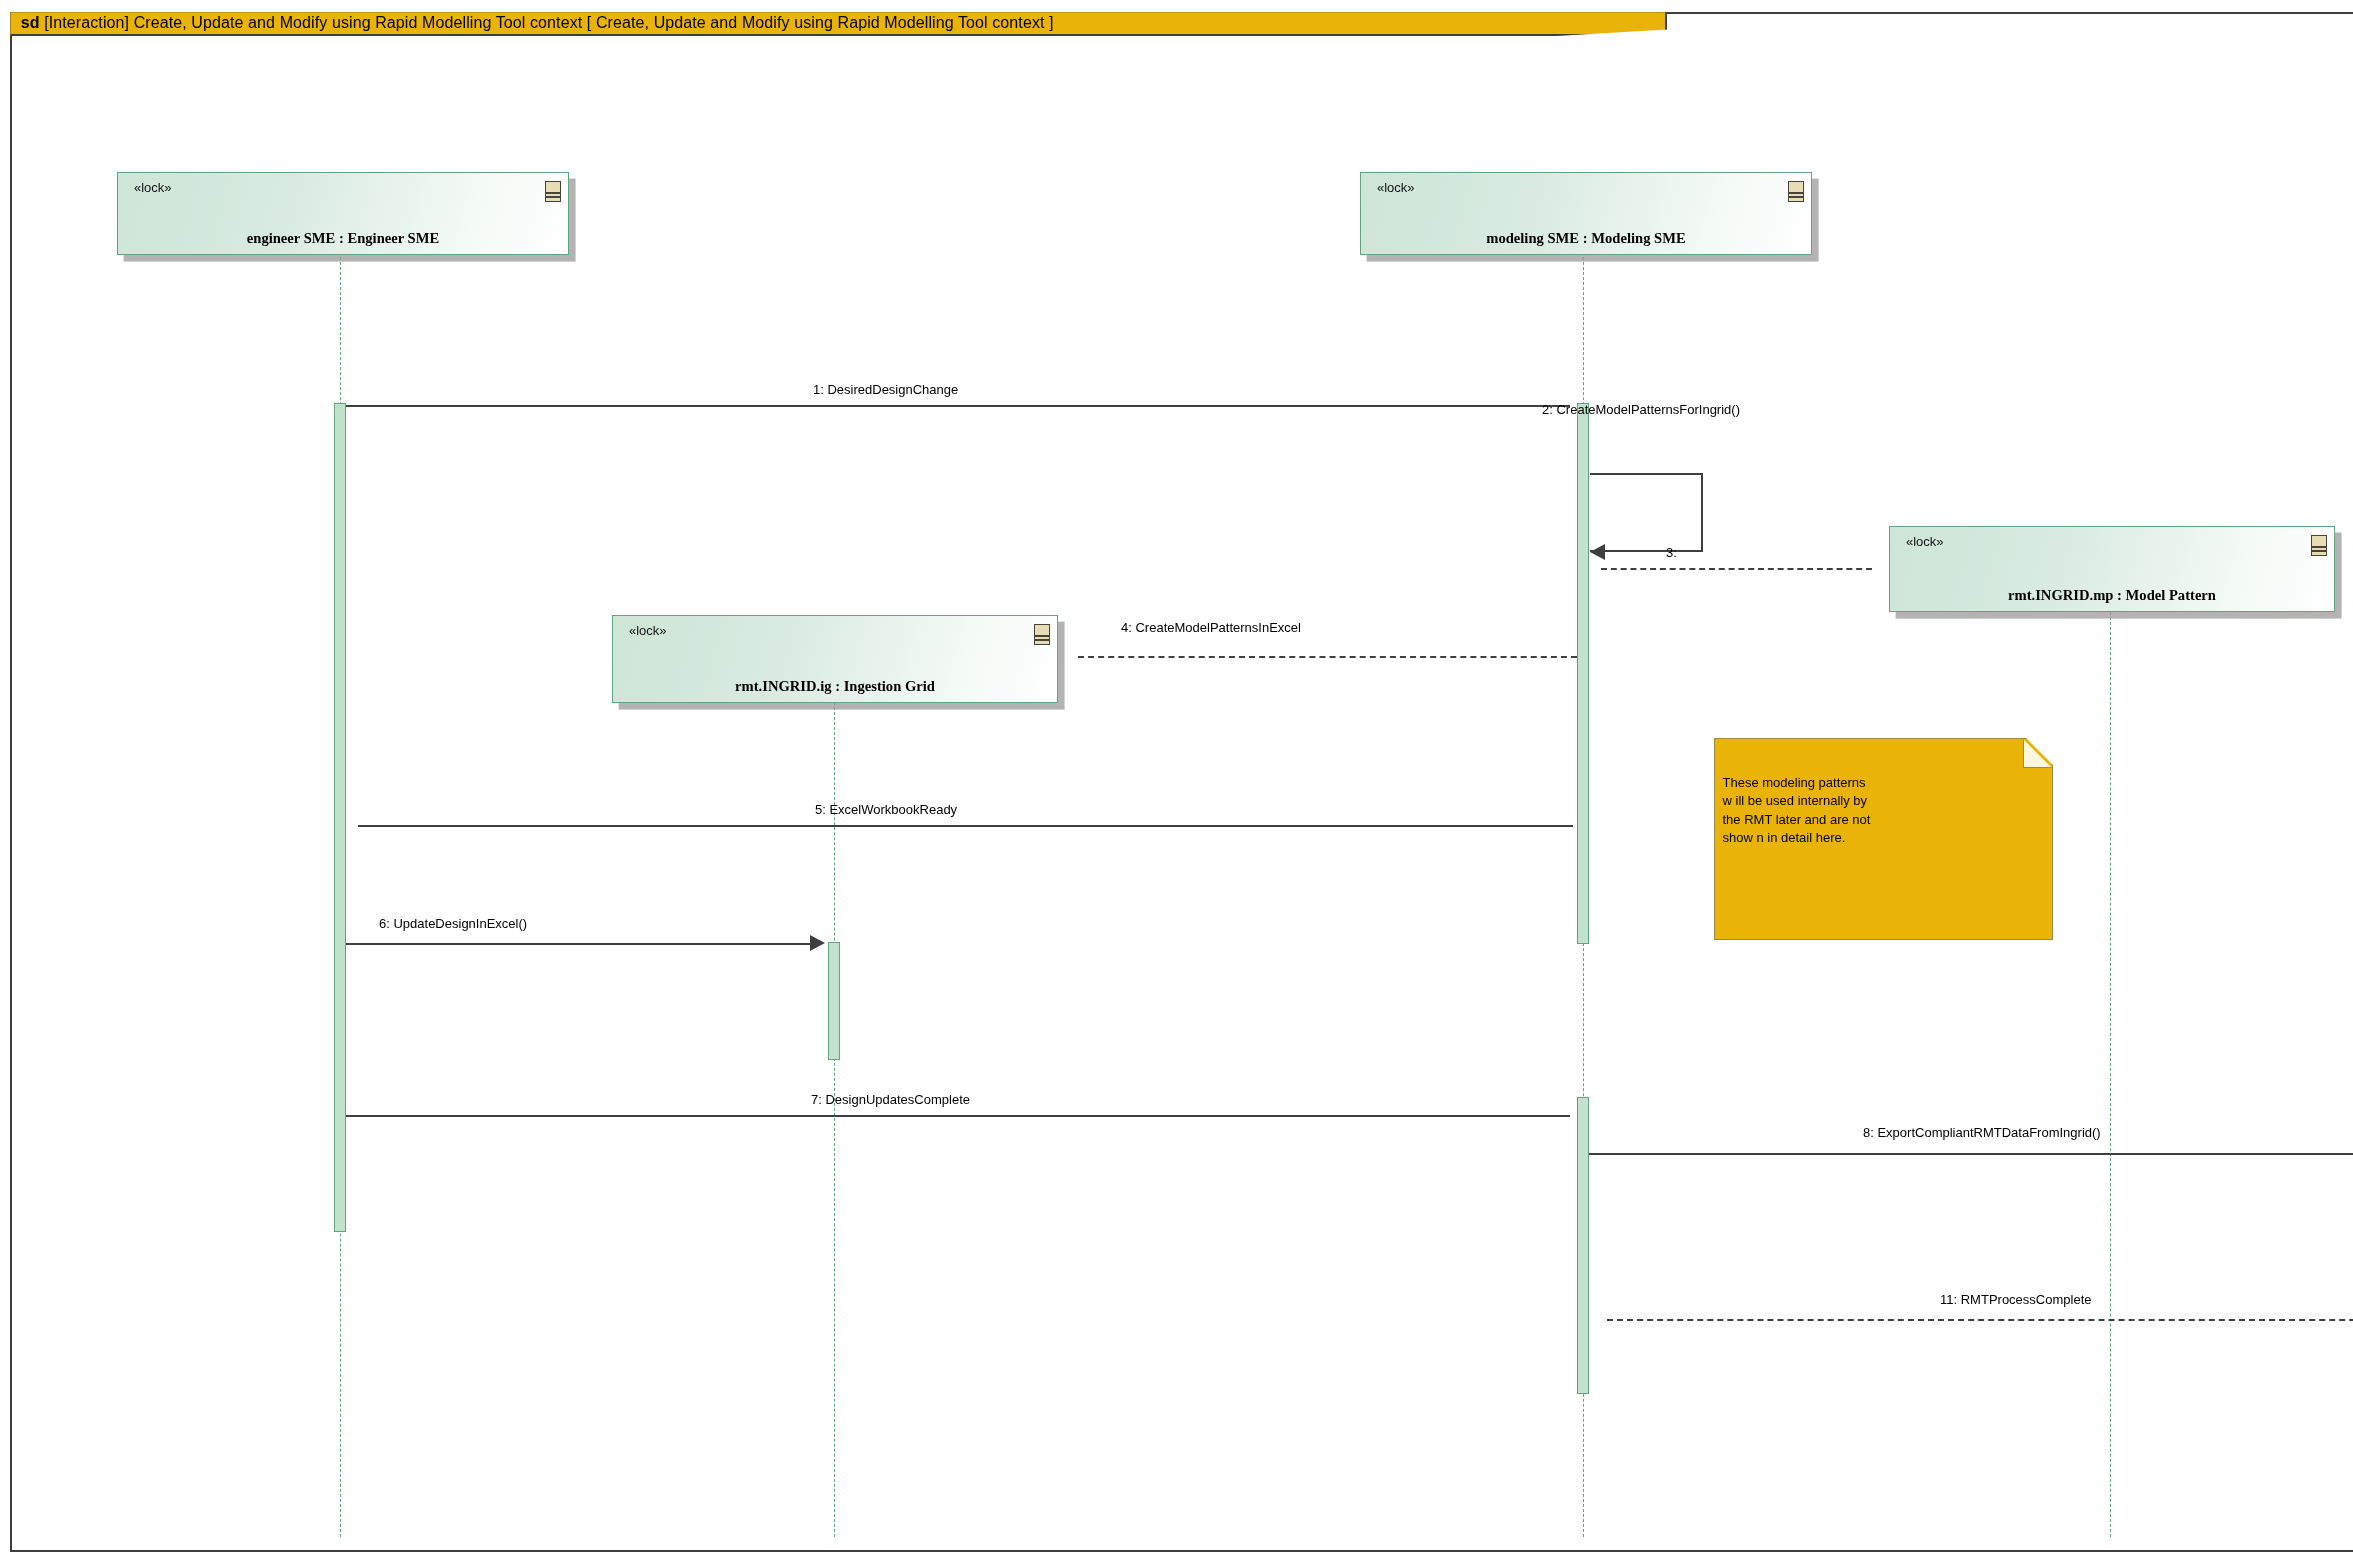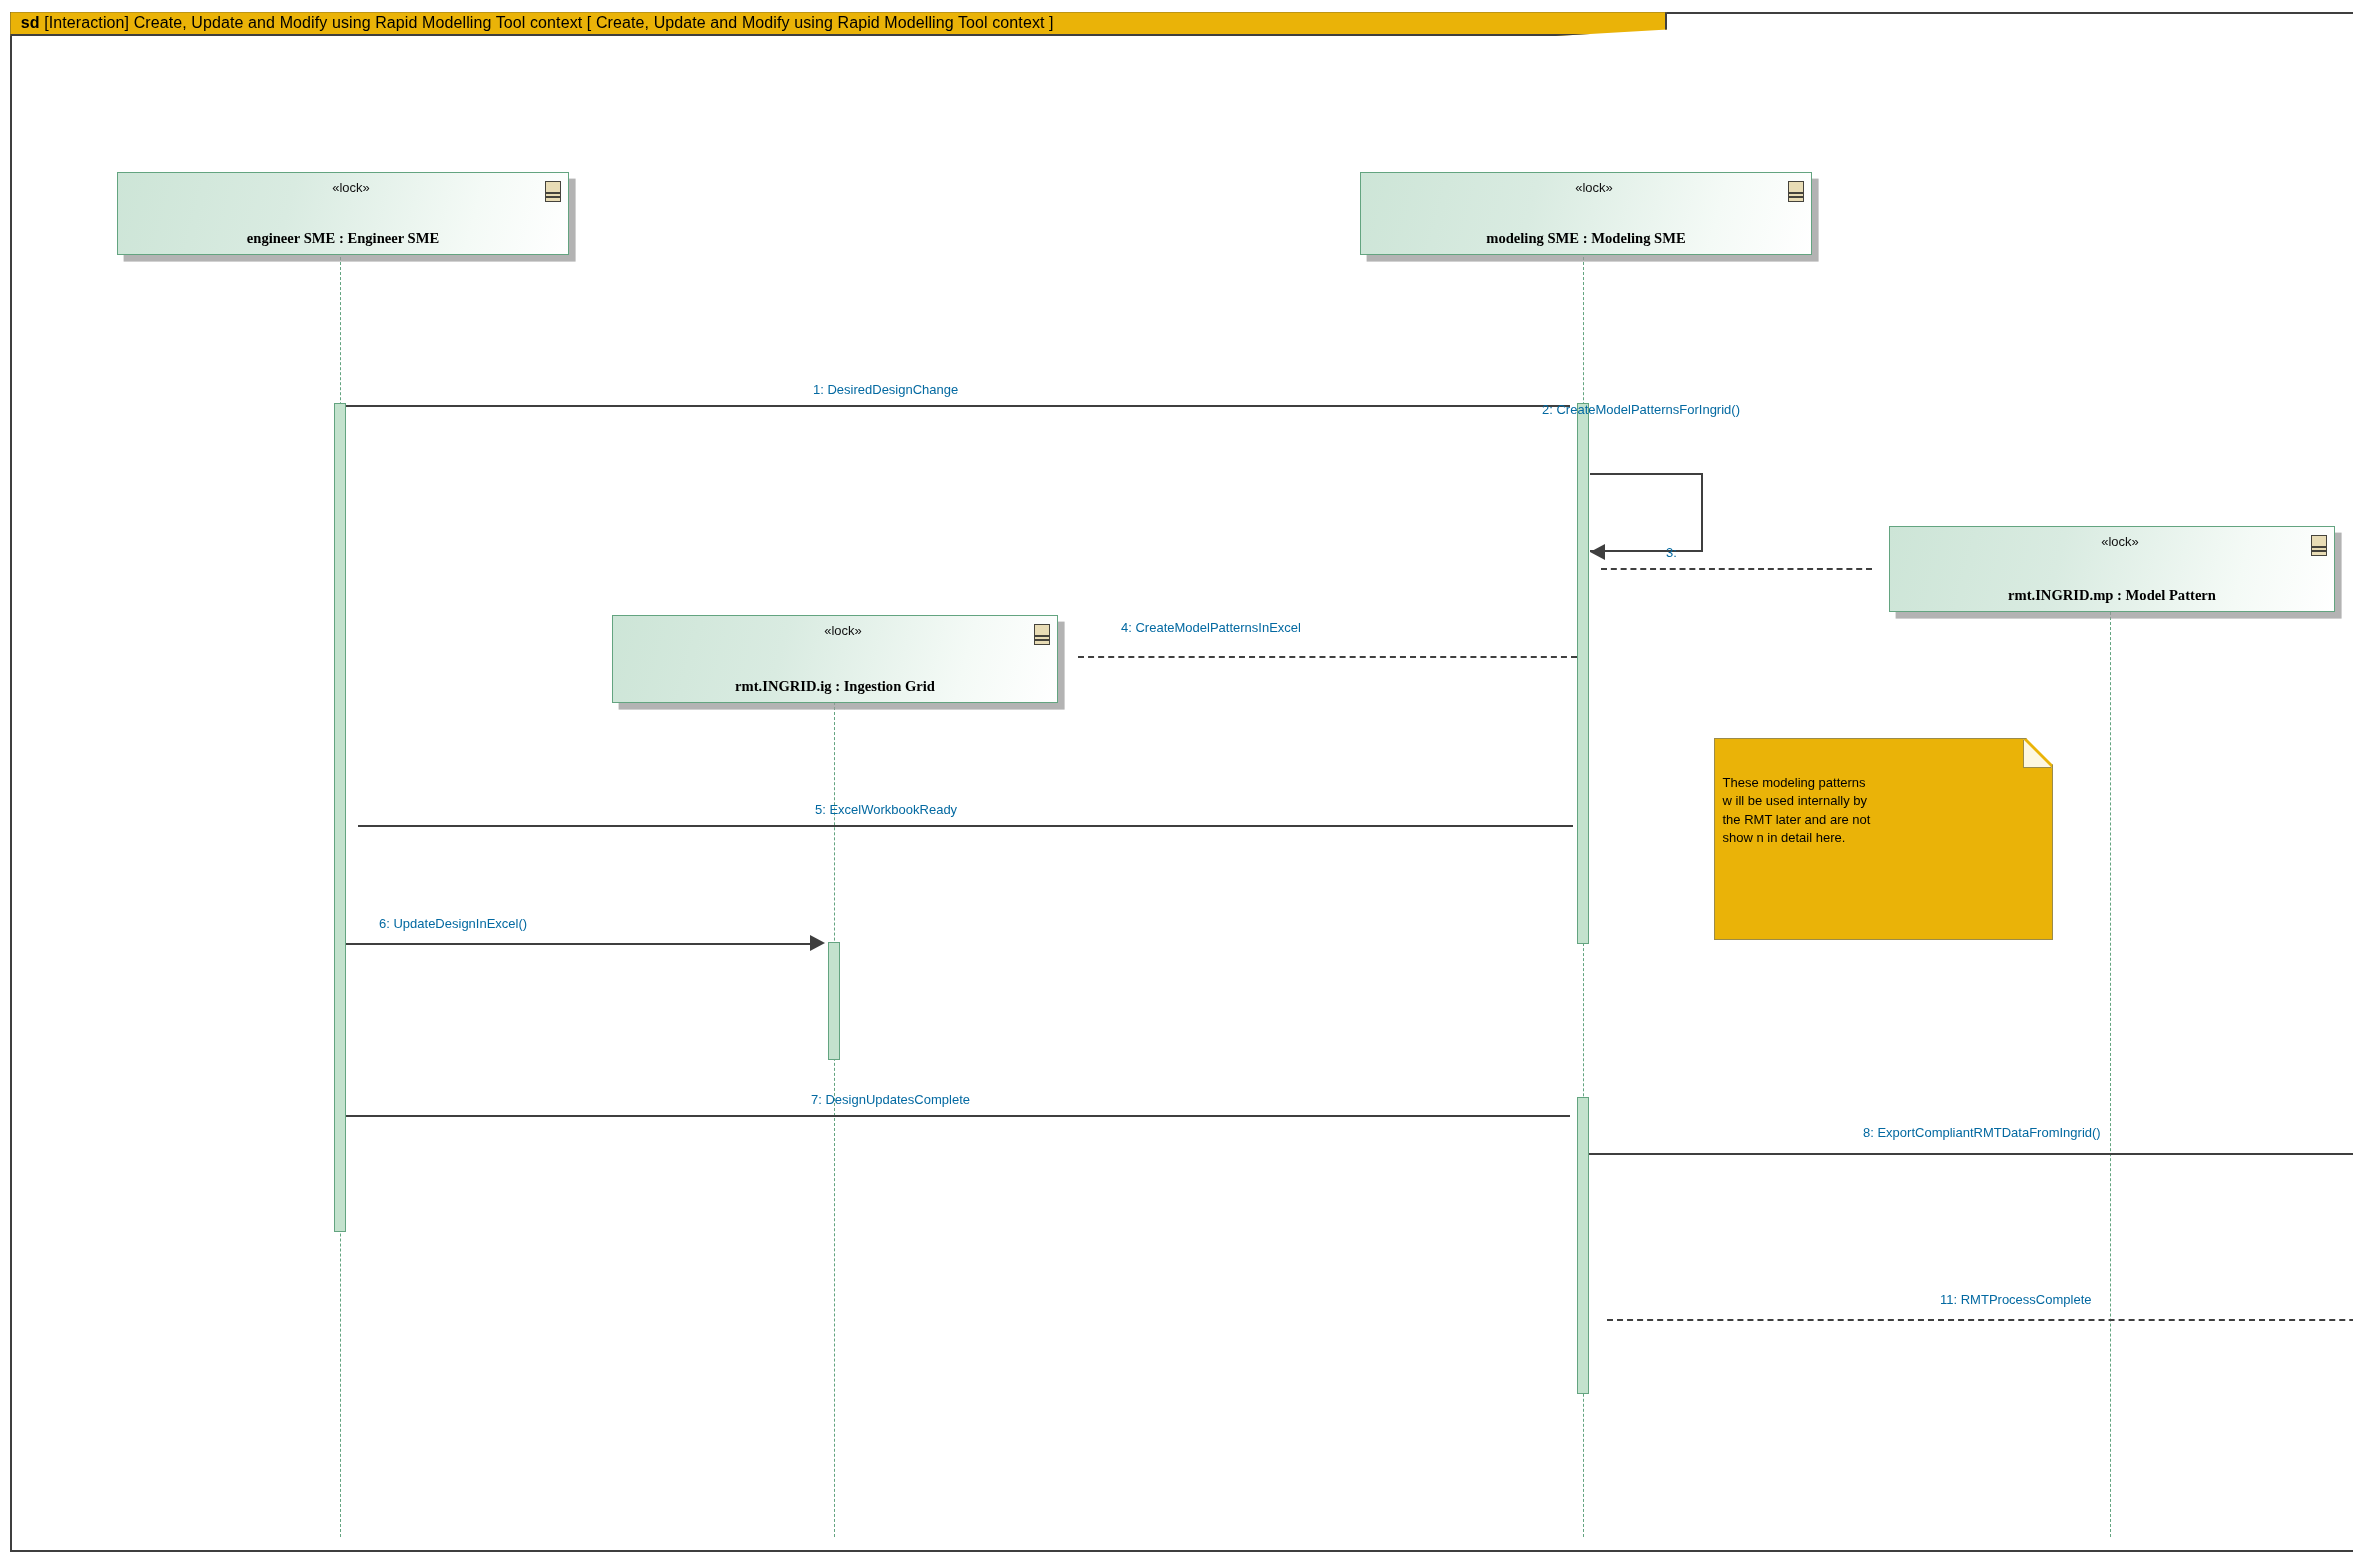--- a/index.html
+++ b/index.html
@@ -61,21 +61,21 @@
     box-sizing: border-box;
     border: 1.9px solid #63a480;
     background: linear-gradient(105deg, #cde5d7 0%, #d9ebe1 38%, #f4faf6 78%, #ffffff 100%);
     box-shadow: 6.6px 6.6px 0 0 rgba(150,150,150,0.72);
   }
   .lifeline-box .stereo {
     position: absolute;
     left: 16px;
     right: 0;
     top: 6.6px;
-    text-align: center;
+    text-align: left;
     font-size: 13px;
     color: #111;
     pointer-events: none;
   }
   .lifeline-box .lname {
     position: absolute;
     left: 0;
     right: 0;
     bottom: 6.6px;
     text-align: center;
@@ -123,21 +123,21 @@
     position: absolute;
     height: 0;
     border-top: 2.8px solid #3f3f3f;
   }
   .msg-line.dashed {
     border-top: 2.8px dashed #3f3f3f;
   }
   .msg-label {
     position: absolute;
     font-size: 13px;
-    color: #0369a1;
+    color: #000000;
     white-space: nowrap;
   }
   
   .arrow-solid {
     position: absolute;
     width: 0;
     height: 0;
     border-top: 8.5px solid transparent;
     border-bottom: 8.5px solid transparent;
   }

